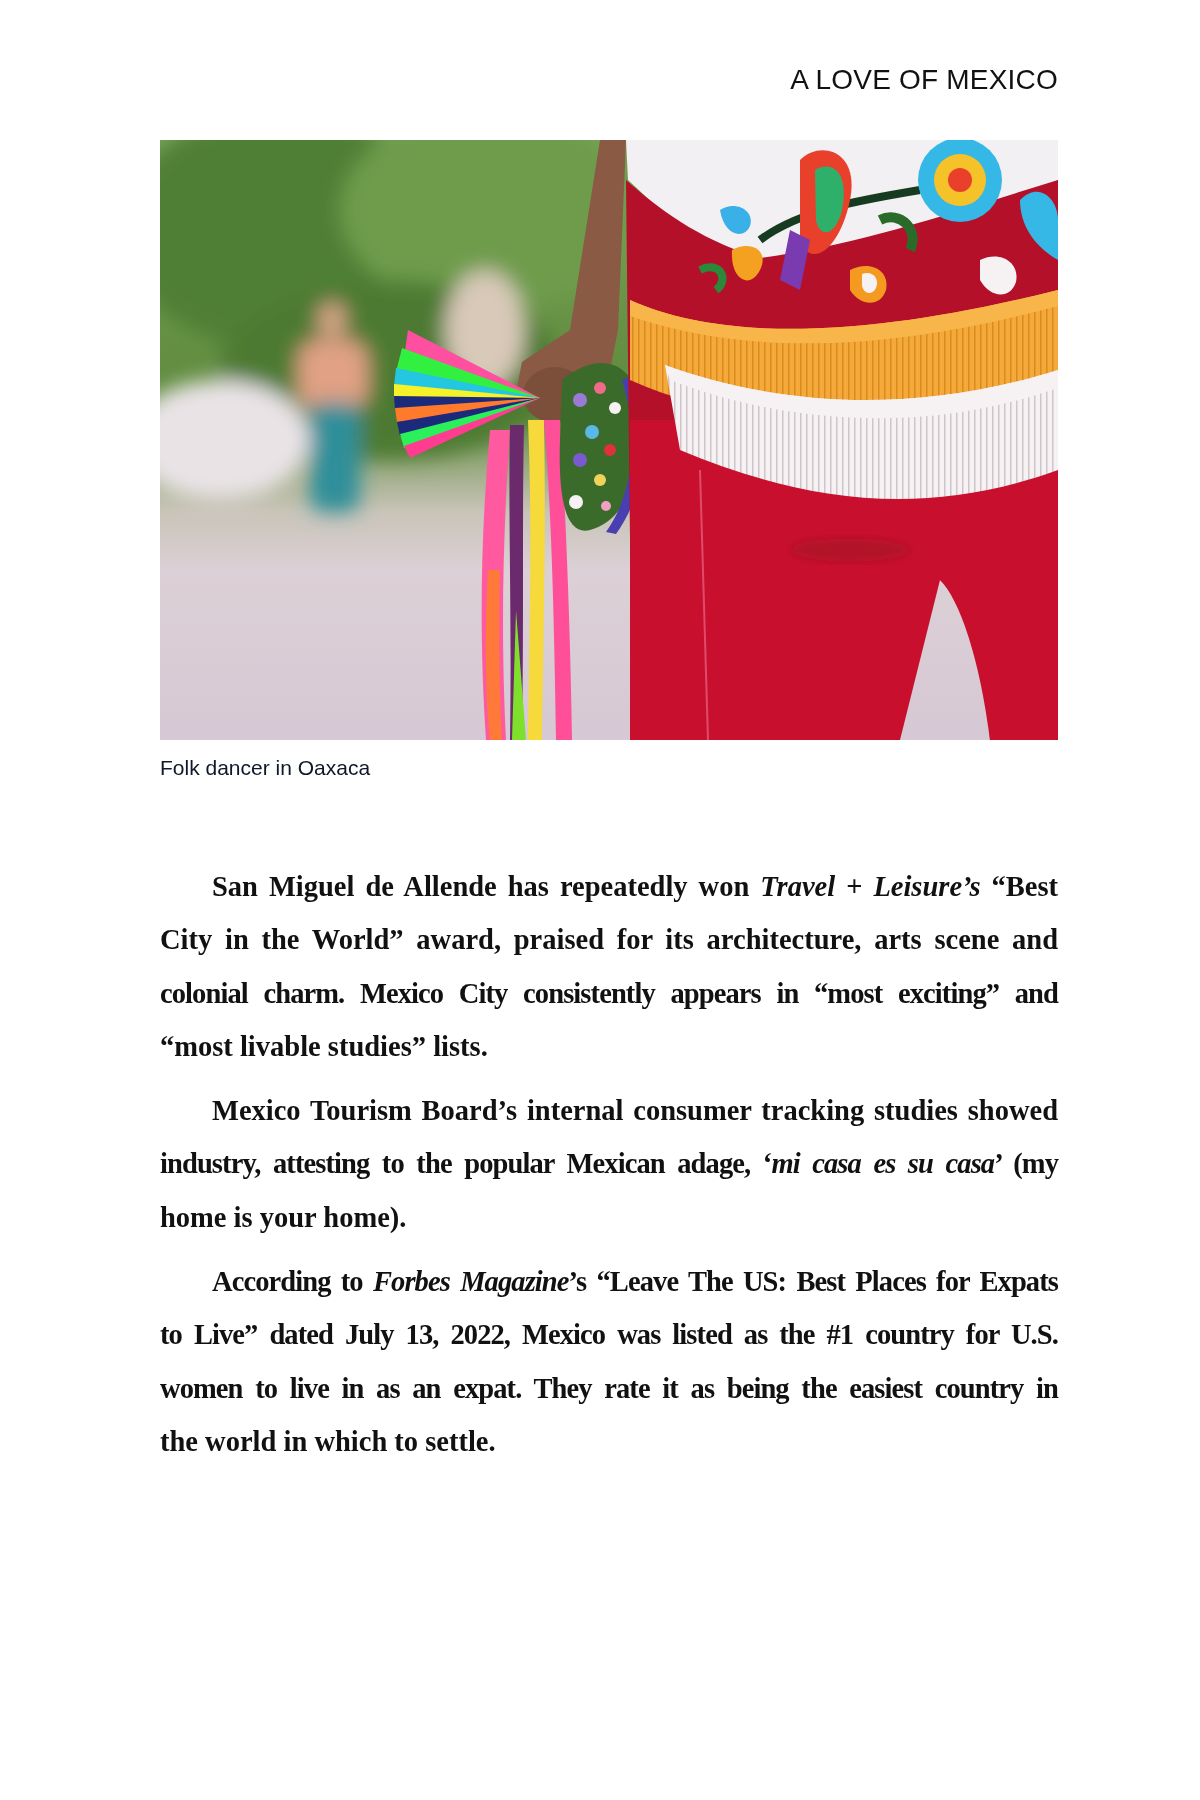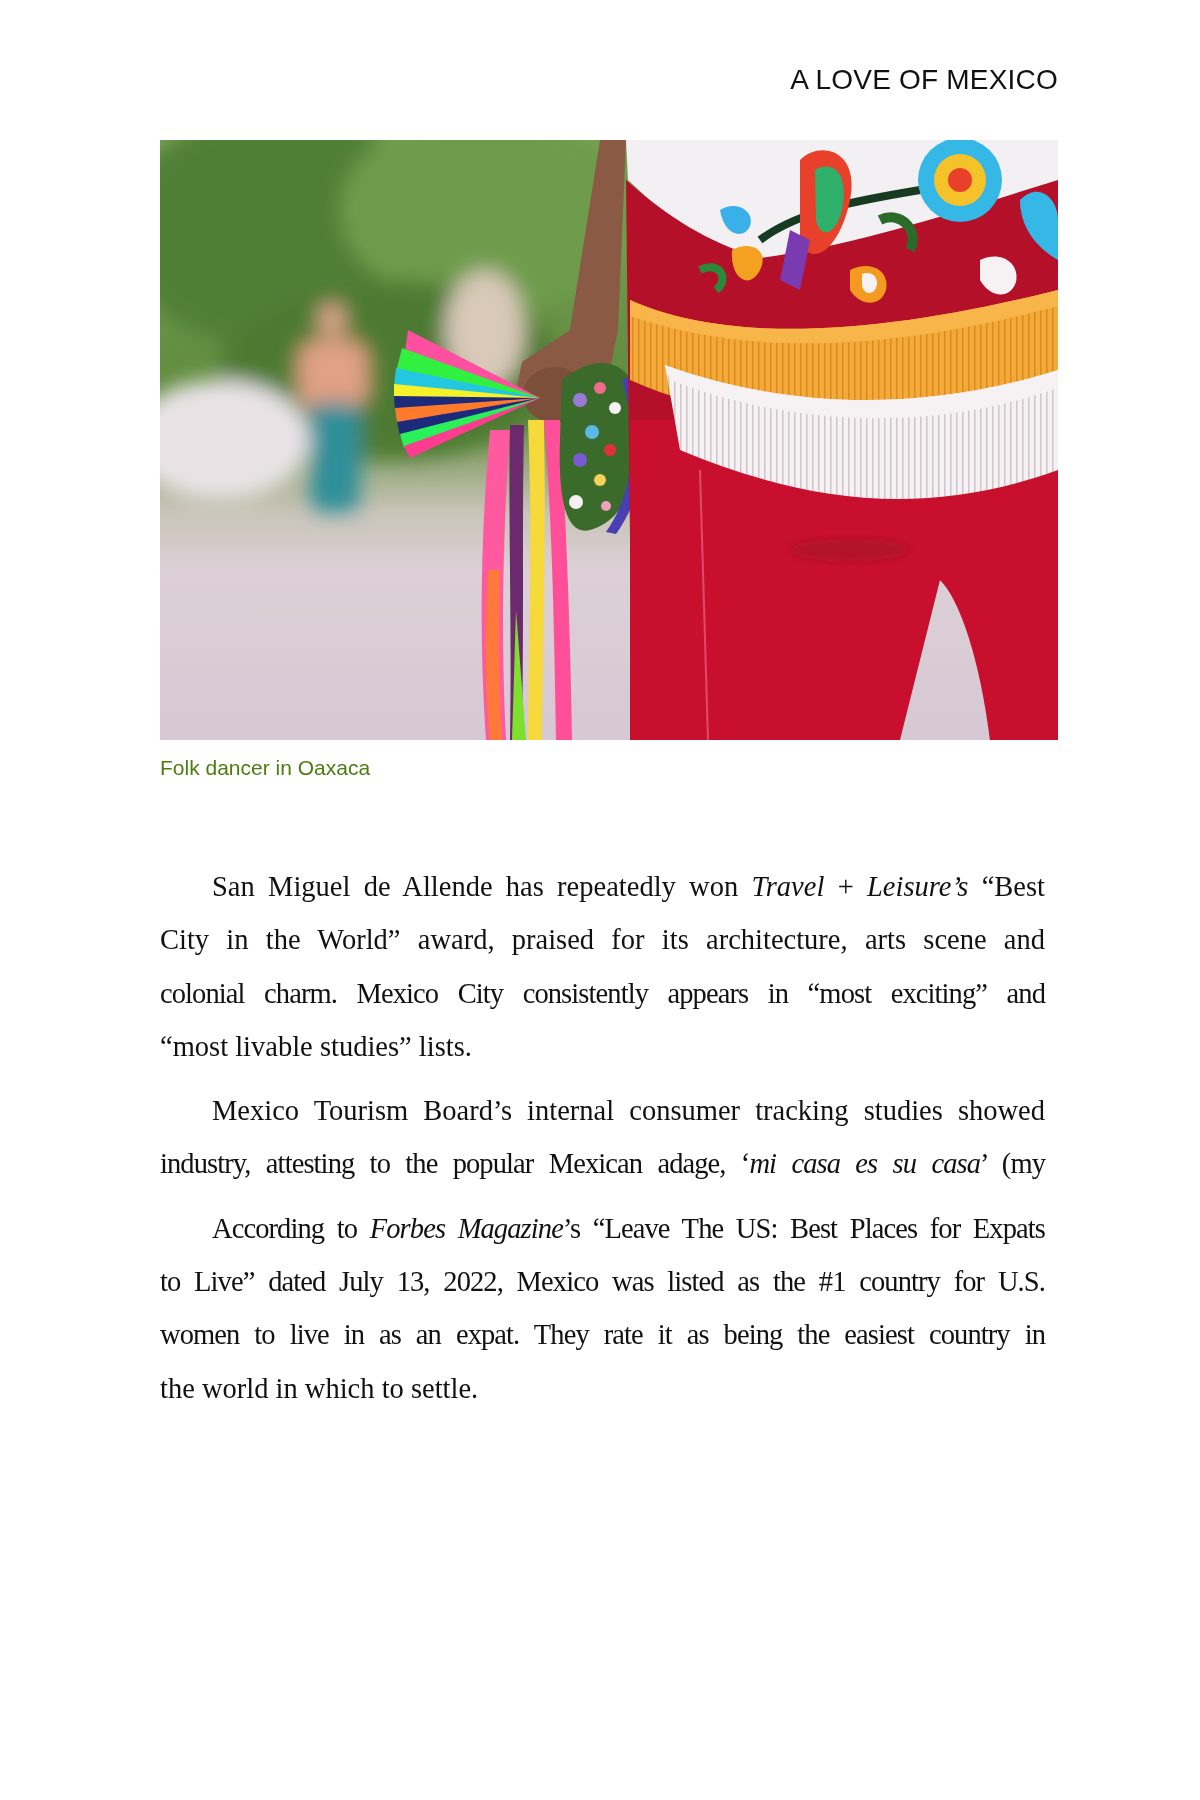--- a/index.html
+++ b/index.html
@@ -9,28 +9,28 @@
     font-family: "Liberation Sans", sans-serif; font-size: 28px; letter-spacing: 0.2px;
     color: #111;
   }
   .photo {
     position: absolute; left: 160px; top: 140px; width: 898px; height: 600px;
     overflow: hidden; background: #d9cdd6;
   }
   .photo svg { display: block; }
   .caption {
     position: absolute; left: 160px; top: 756px;
-    font-family: "Liberation Sans", sans-serif; font-size: 21px; color: #4d7c0f;
+    font-family: "Liberation Sans", sans-serif; font-size: 21px; color: #0f172a;
   }
   .body-text {
     position: absolute; left: 160px; top: 860px; width: 898px;
     font-family: "Liberation Serif", serif; font-size: 28.5px; line-height: 53.3px;
     color: #111;
   }
-  .para { margin: 0 13px 11px 0; }
+  .para { margin: 0 0 11px 0; font-weight: bold; }
   .line { display: block; text-align: justify; text-align-last: justify; white-space: nowrap; height: 53.3px; }
   .line.last { text-align-last: left; }
   .line.first { padding-left: 52px; }
   .line span { white-space: pre; }
   .it { font-style: italic; }
   .l-cond { letter-spacing: -0.9px; word-spacing: -1px; }
 </style>
 </head>
 <body>
 
@@ -155,20 +155,21 @@
 <div class="body-text">
   <div class="para">
     <span class="line first"><span>San Miguel de Allende has repeatedly won </span><span class="it">Travel</span><span> + </span><span class="it">Leisure’s</span><span> “Best</span></span>
     <span class="line"><span>City in the World” award, praised for its architecture, arts scene and</span></span>
     <span class="line l-cond"><span>colonial charm. Mexico City consistently appears in “most exciting” and</span></span>
     <span class="line last"><span>“most livable studies” lists.</span></span>
   </div>
   <div class="para">
     <span class="line first"><span>Mexico Tourism Board’s internal consumer tracking studies showed</span></span>
     <span class="line l-cond" style="word-spacing: -0.998698px;"><span>industry, attesting to the popular Mexican adage, ‘</span><span class="it">mi casa es su casa</span><span>’ (my</span></span>
+    <span class="line last"><span>home is your home).</span></span>
   </div>
   <div class="para">
     <span class="line first l-cond" style="word-spacing: -1.00156px;"><span>According to </span><span class="it">Forbes Magazine</span><span>’s “Leave The US: Best Places for Expats</span></span>
     <span class="line l-cond"><span>to Live” dated July 13, 2022, Mexico was listed as the #1 country for U.S.</span></span>
     <span class="line l-cond"><span>women to live in as an expat. They rate it as being the easiest country in</span></span>
     <span class="line last"><span>the world in which to settle.</span></span>
   </div>
 </div>
 
 </body></html>

